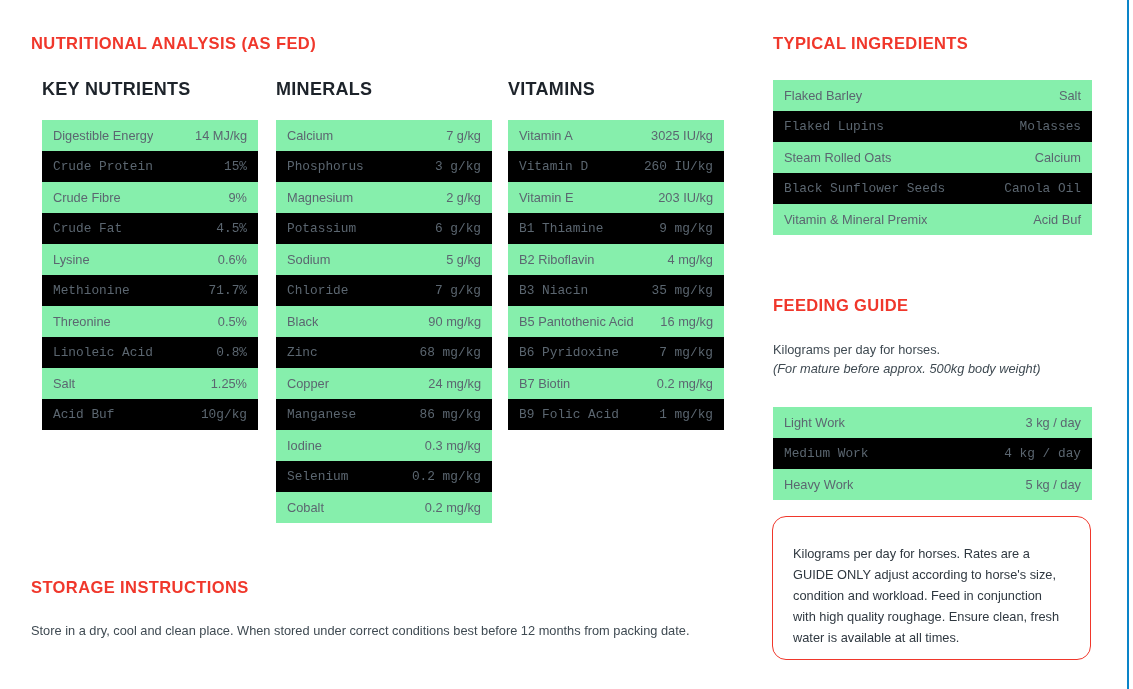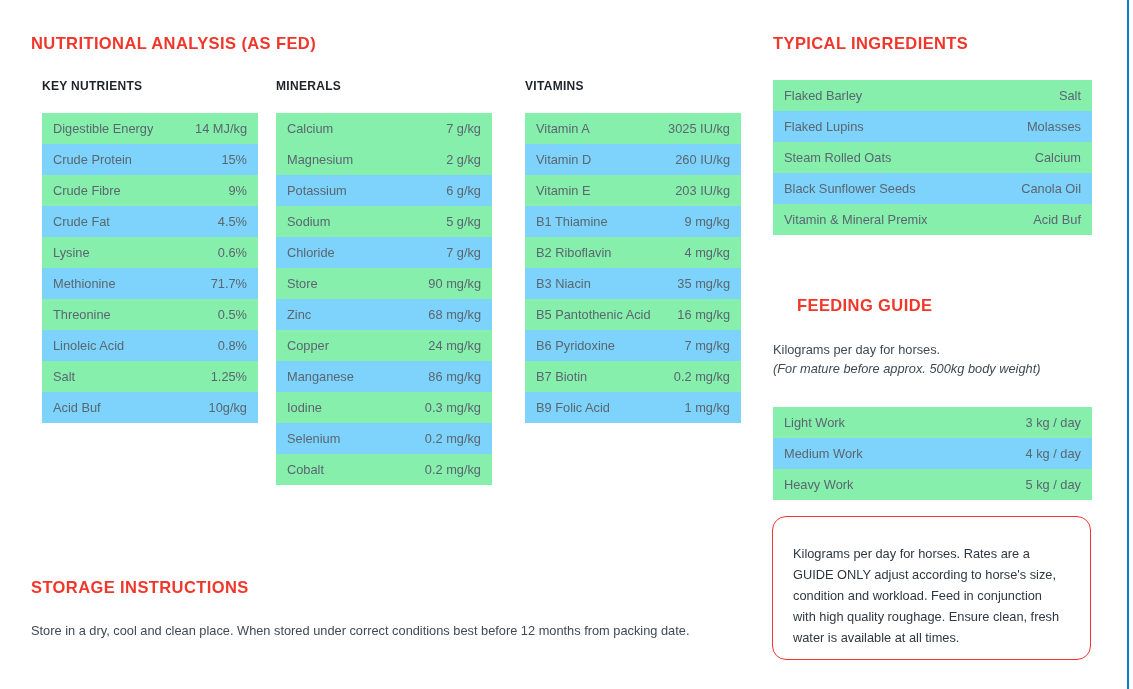--- a/index.html
+++ b/index.html
@@ -38,21 +38,21 @@
     color: #f0372b;
     font-size: 16.5px;
     font-weight: bold;
     letter-spacing: 0.4px;
     text-transform: uppercase;
     margin: 0;
     line-height: 1.1;
   }
   .group-title {
     color: #1d232a;
-    font-size: 12px;
+    font-size: 18px;
     font-weight: bold;
     letter-spacing: 0.3px;
     text-transform: uppercase;
     margin: 0;
     line-height: 1.1;
   }
 
   
   .rows {
     display: block;
@@ -62,21 +62,21 @@
     align-items: center;
     justify-content: space-between;
     height: 25px;
     padding: 3px 11px 3px 11px;
     box-sizing: content-box;
     font-size: 12.8px;
     color: #5b6670;
     margin-bottom: 0;
   }
   .row.odd  { background: #86efac; }
-  .row.even { background: #7dd3fc; }
+  .row.even { background: #000000; font-family: Liberation Mono, monospace; }
   .row .k {
     white-space: nowrap;
     overflow: hidden;
     text-overflow: ellipsis;
   }
   .row .v {
     white-space: nowrap;
     text-align: right;
     padding-left: 10px;
   }
@@ -87,21 +87,21 @@
     left: 31px;
     top: 34px;
   }
   .col {
     position: absolute;
     top: 80px;
   }
   .col .group-title { margin-bottom: 20px; }
   .col-1 { left: 42px;  width: 216px; }
   .col-2 { left: 276px; width: 216px; }
-  .col-3 { left: 525px; width: 216px; }
+  .col-3 { left: 508px; width: 216px; }
   .col-1 .group-title,
   .col-2 .group-title,
   .col-3 .group-title { margin-left: 0; }
 
   
   .storage {
     position: absolute;
     left: 31px;
     top: 578px;
     width: 700px;
@@ -121,21 +121,21 @@
     width: 319px;
   }
   .right-ingredients .section-title { margin-bottom: 28px; }
 
   .right-feeding {
     position: absolute;
     left: 773px;
     top: 296px;
     width: 319px;
   }
-  .right-feeding .section-title { margin-bottom: 26px; margin-left: 24px; }
+  .right-feeding .section-title { margin-bottom: 26px; }
   .feeding-note {
     font-size: 12.8px;
     color: #3f4a52;
     line-height: 1.5;
     margin-bottom: 6px;
   }
   .feeding-note .sub {
     font-style: italic;
     display: block;
   }
@@ -214,38 +214,42 @@
       </div>
   </div>
 
   <div class="col col-2">
     <h3 class="group-title">MINERALS</h3>
     <div class="rows">
         <div class="row odd">
           <span class="k">Calcium</span>
           <span class="v">7 g/kg</span>
         </div>
+        <div class="row even">
+          <span class="k">Phosphorus</span>
+          <span class="v">3 g/kg</span>
+        </div>
         <div class="row odd">
           <span class="k">Magnesium</span>
           <span class="v">2 g/kg</span>
         </div>
         <div class="row even">
           <span class="k">Potassium</span>
           <span class="v">6 g/kg</span>
         </div>
         <div class="row odd">
           <span class="k">Sodium</span>
           <span class="v">5 g/kg</span>
         </div>
         <div class="row even">
           <span class="k">Chloride</span>
           <span class="v">7 g/kg</span>
         </div>
         <div class="row odd">
-          <span class="k">Store</span>
+          <span class="k">Black</span>
           <span class="v">90 mg/kg</span>
         </div>
         <div class="row even">
           <span class="k">Zinc</span>
           <span class="v">68 mg/kg</span>
         </div>
         <div class="row odd">
           <span class="k">Copper</span>
           <span class="v">24 mg/kg</span>
         </div>

